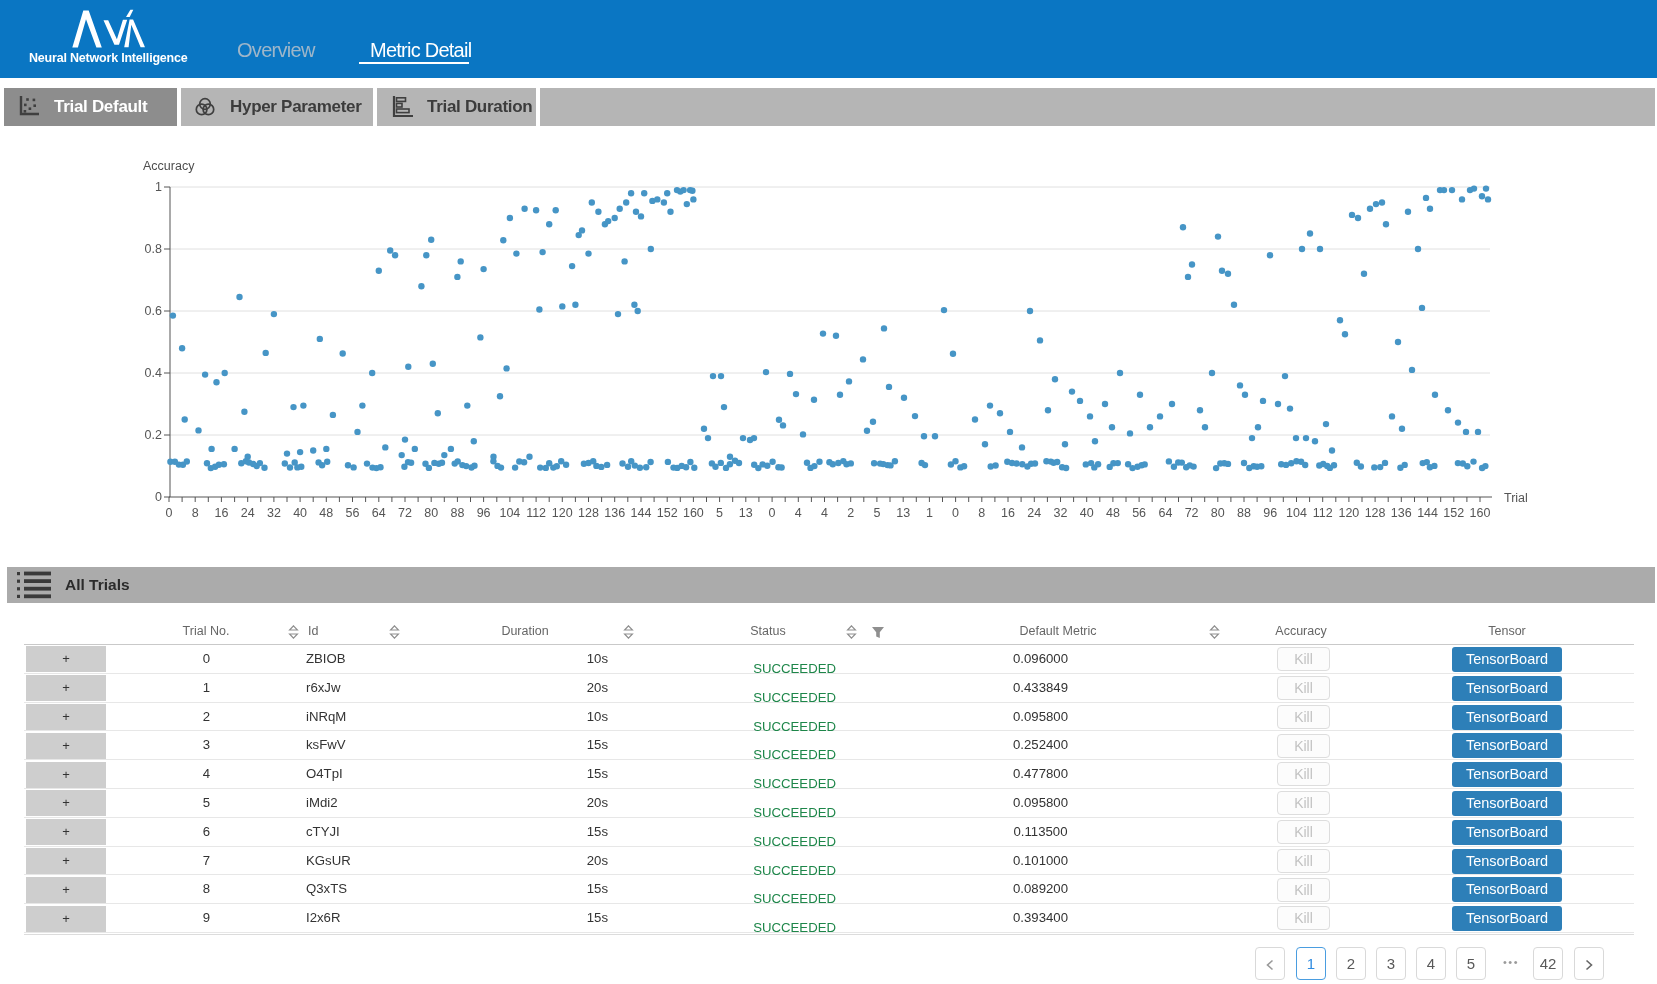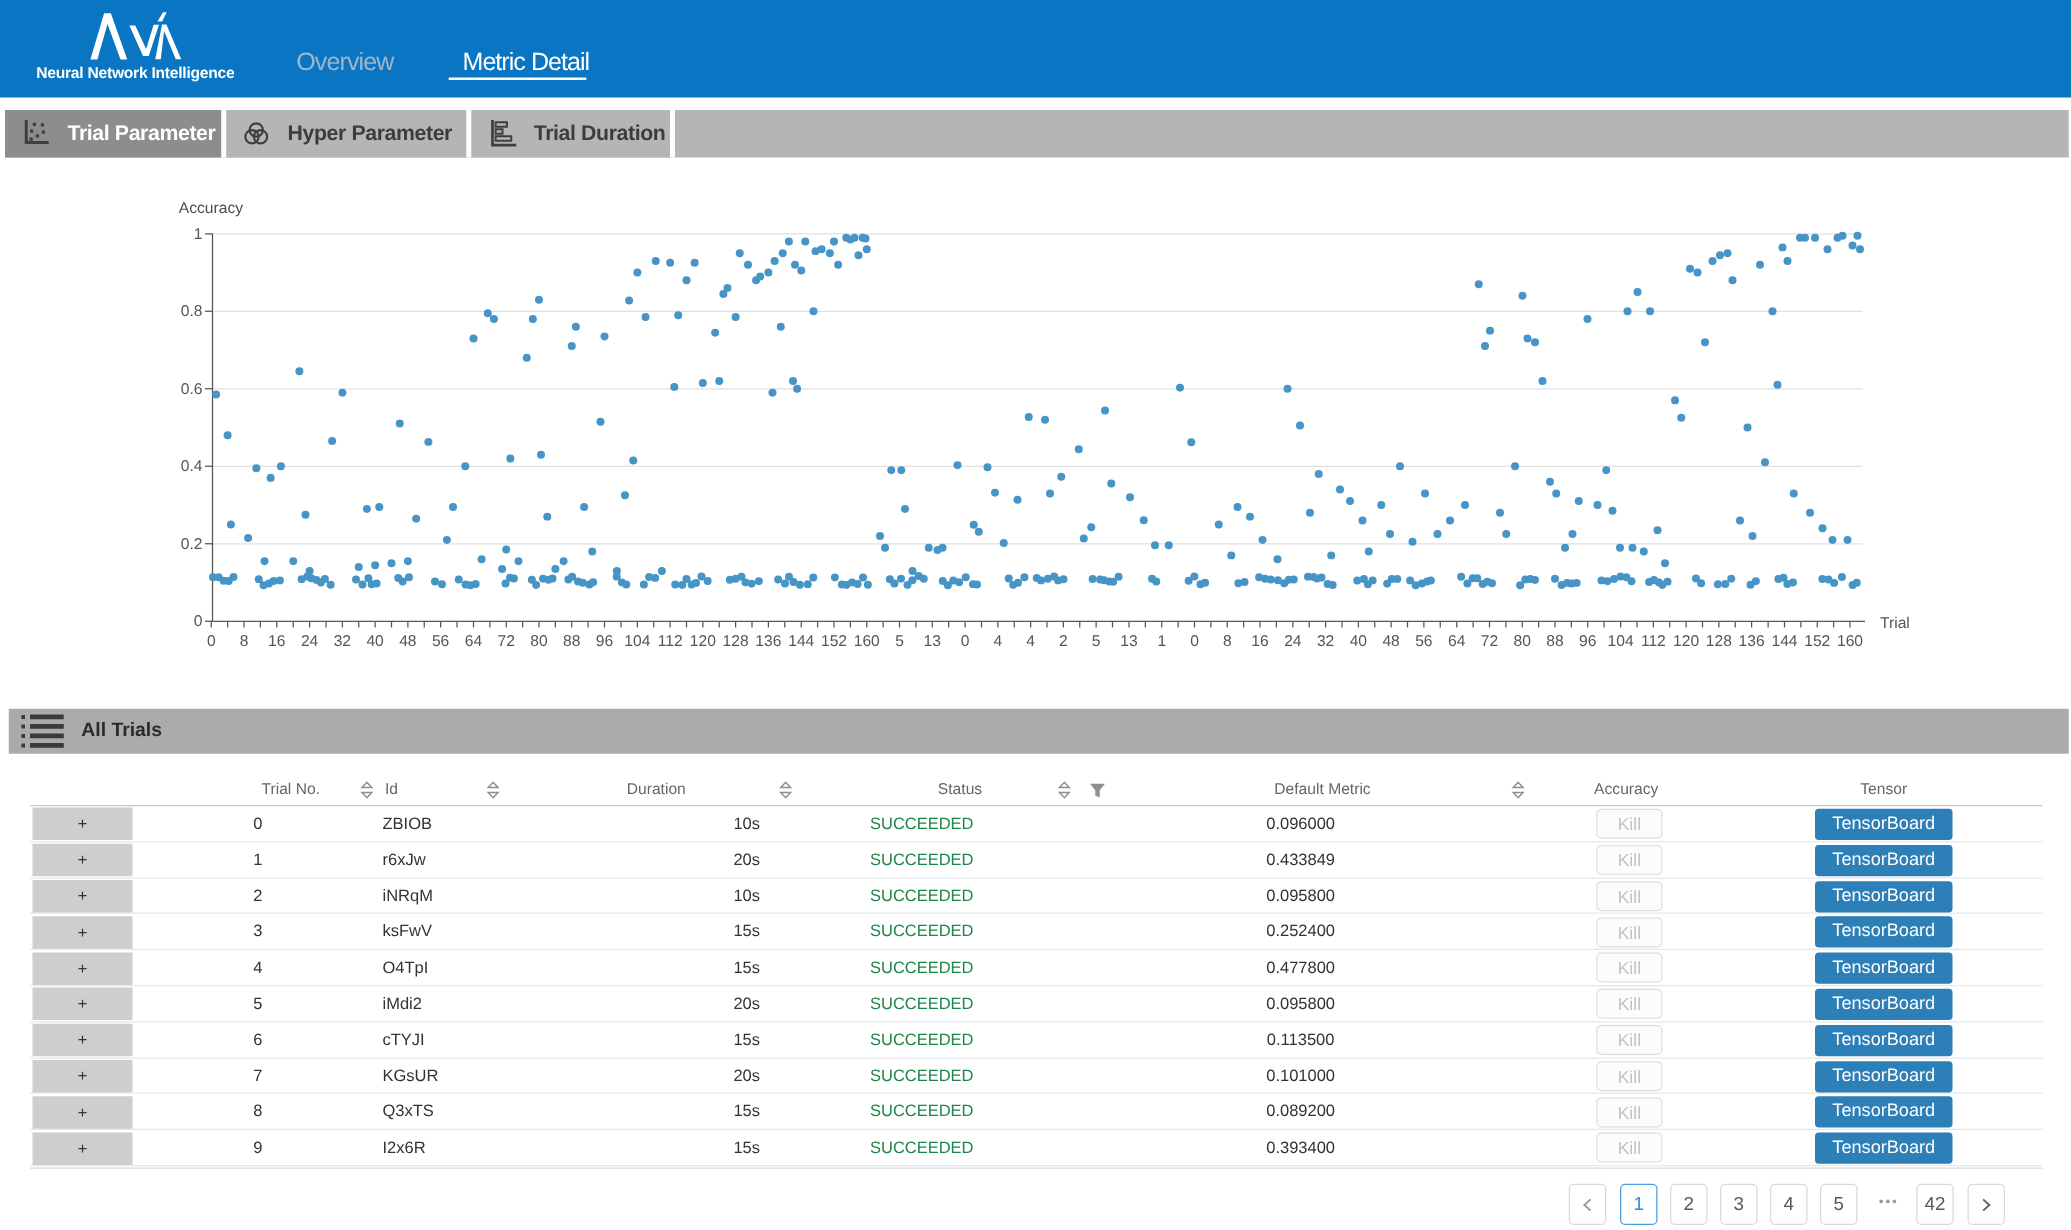--- a/index.html
+++ b/index.html
@@ -27,21 +27,21 @@
 
 .hcell { position:absolute; top:624px; font-size:12.5px; color:#666;text-align:center; }
 #hline { position:absolute; left:24px; top:644px; width:1610px; height:1px; background:#c9c9c9; }
 .rowline { position:absolute; left:24px; width:1610px; height:1px; background:#e7e7e7; }
 .pluscell { position:absolute; left:26px; width:80px; height:26px; background:#cecece;
   text-align:center; line-height:26px; font-size:13px; color:#333; }
 .cell { position:absolute; height:28.8px; line-height:28.8px; font-size:13.2px; color:#333; }
 .rno { left:110px; width:100px; text-align:right; }
 .rid { left:306px; width:120px; }
 .rdur { left:508px; width:100px; text-align:right; }
-.rstat { left:696px; width:140px; text-align:left; color:#1d8649; }
+.rstat { left:696px; width:140px; text-align:right; color:#1d8649;margin-top:10px; }
 .rmet { left:990px; width:101px; text-align:center; }
 .killbtn { position:absolute; left:1277px; width:53px; height:24px; background:#fcfcfc;
   border:1px solid #ddd; border-radius:4px; text-align:center; line-height:22px;
   font-size:14px; color:#c2c2c2; }
 .tbbtn { position:absolute; left:1452px; width:110px; height:25px; background:#2d7fb8;
   border-radius:3px; text-align:center; line-height:25px; font-size:14.5px; color:#fff; }
 #tblbot { position:absolute; left:24px; top:933.8px; width:1610px; height:1px; background:#dcdcdc; }
 
 .pgn { position:absolute; top:947px; width:30px; height:33px; border:1px solid #d9d9d9;
   border-radius:4px; background:#fff; text-align:center; line-height:31px;
@@ -79,21 +79,21 @@
 <g fill="#3f3f3f">
             <rect x="8.2" y="3.2" width="2.6" height="2.6"></rect>
             <rect x="14.6" y="3.6" width="2.6" height="2.6"></rect>
             <rect x="6.0" y="8.6" width="2.6" height="2.6"></rect>
             <rect x="15.4" y="9.4" width="2.6" height="2.6"></rect>
             <rect x="10.6" y="12.4" width="2.6" height="2.6"></rect>
             <rect x="5.6" y="15.0" width="2.6" height="2.6"></rect>
           </g>
 </g>
       </svg></span>
-  <span class="tabtxt" style="left:50px;color:#fff">Trial Parameter</span>
+  <span class="tabtxt" style="left:50px;color:#fff">Trial Default</span>
   <span class="tabico" style="left:189px"><svg width="24" height="24" viewBox="0 0 24 24">
         <g stroke="#3f3f3f" stroke-width="1.7" fill="none">
 <circle cx="12" cy="9" r="5.3"></circle>
           <circle cx="8.6" cy="14.4" r="5.3"></circle>
           <circle cx="15.4" cy="14.4" r="5.3"></circle>
 </g>
       </svg></span>
   <span class="tabtxt" style="left:226px">Hyper Parameter</span>
   <span class="tabico" style="left:387px"><svg width="24" height="23" viewBox="0 0 24 23">
         <g>
@@ -682,21 +682,21 @@
 <rect x="0" y="8.6" width="3" height="3.2"></rect>
           <rect x="7" y="8.2" width="27" height="3.8"></rect>
 <rect x="0" y="16.2" width="3" height="3.2"></rect>
           <rect x="7" y="15.8" width="27" height="3.8"></rect>
 <rect x="0" y="23.8" width="3" height="3.2"></rect>
           <rect x="7" y="23.4" width="27" height="3.8"></rect>
 </g>
       </svg></span>
     <span class="txt">All Trials</span>
   </div>
-<div class="hcell" style="left:156px;width:100px;text-align:right">Trial No.</div>
+<div class="hcell" style="left:156px;width:100px;text-align:center">Trial No.</div>
 <div class="hcell" style="left:308px">Id</div>
 <div class="hcell" style="left:475px;width:100px;text-align:center">Duration</div>
 <div class="hcell" style="left:718px;width:100px;text-align:center">Status</div>
 <div class="hcell" style="left:1008px;width:100px;text-align:center">Default Metric</div>
 <div class="hcell" style="left:1251px;width:100px;text-align:center">Accuracy</div>
 <div class="hcell" style="left:1457px;width:100px;text-align:center">Tensor</div>
 <svg style="position:absolute;left:288px;top:625px" width="11" height="14" viewBox="0 0 11 14">
     <polygon points="5.5,0.8 9.4,5 1.6,5" fill="none" stroke="#8f8f8f" stroke-width="1.2"></polygon>
     <polygon points="5.5,13.2 9.4,9 1.6,9" fill="none" stroke="#8f8f8f" stroke-width="1.2"></polygon>
   </svg>

